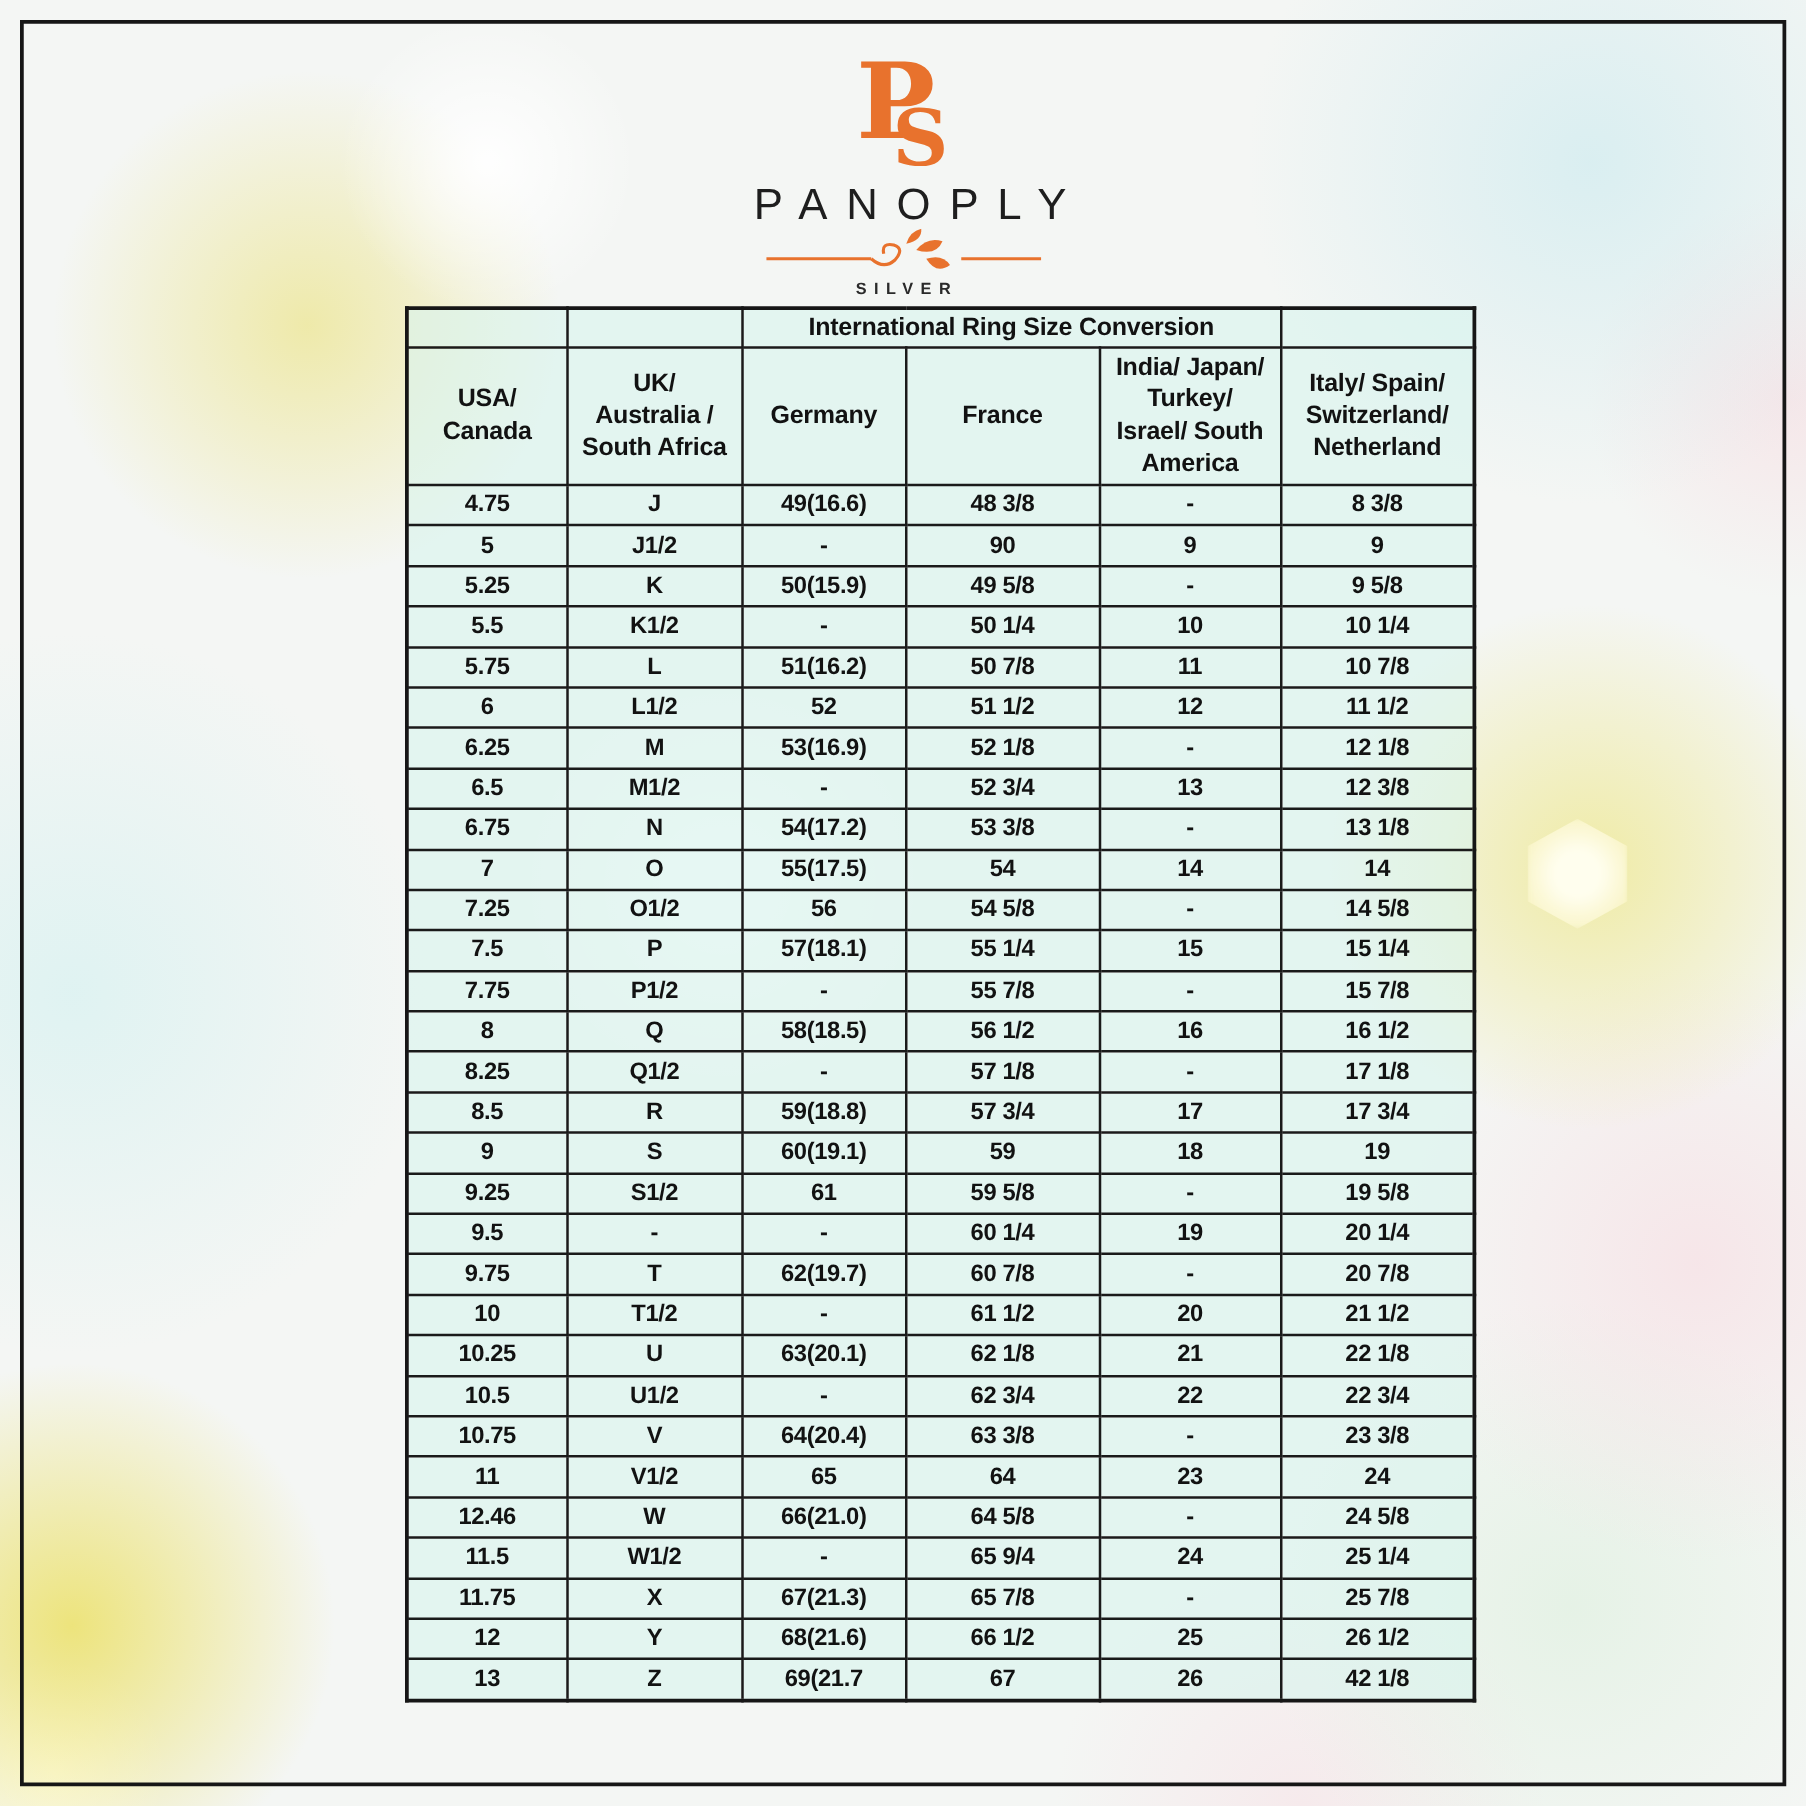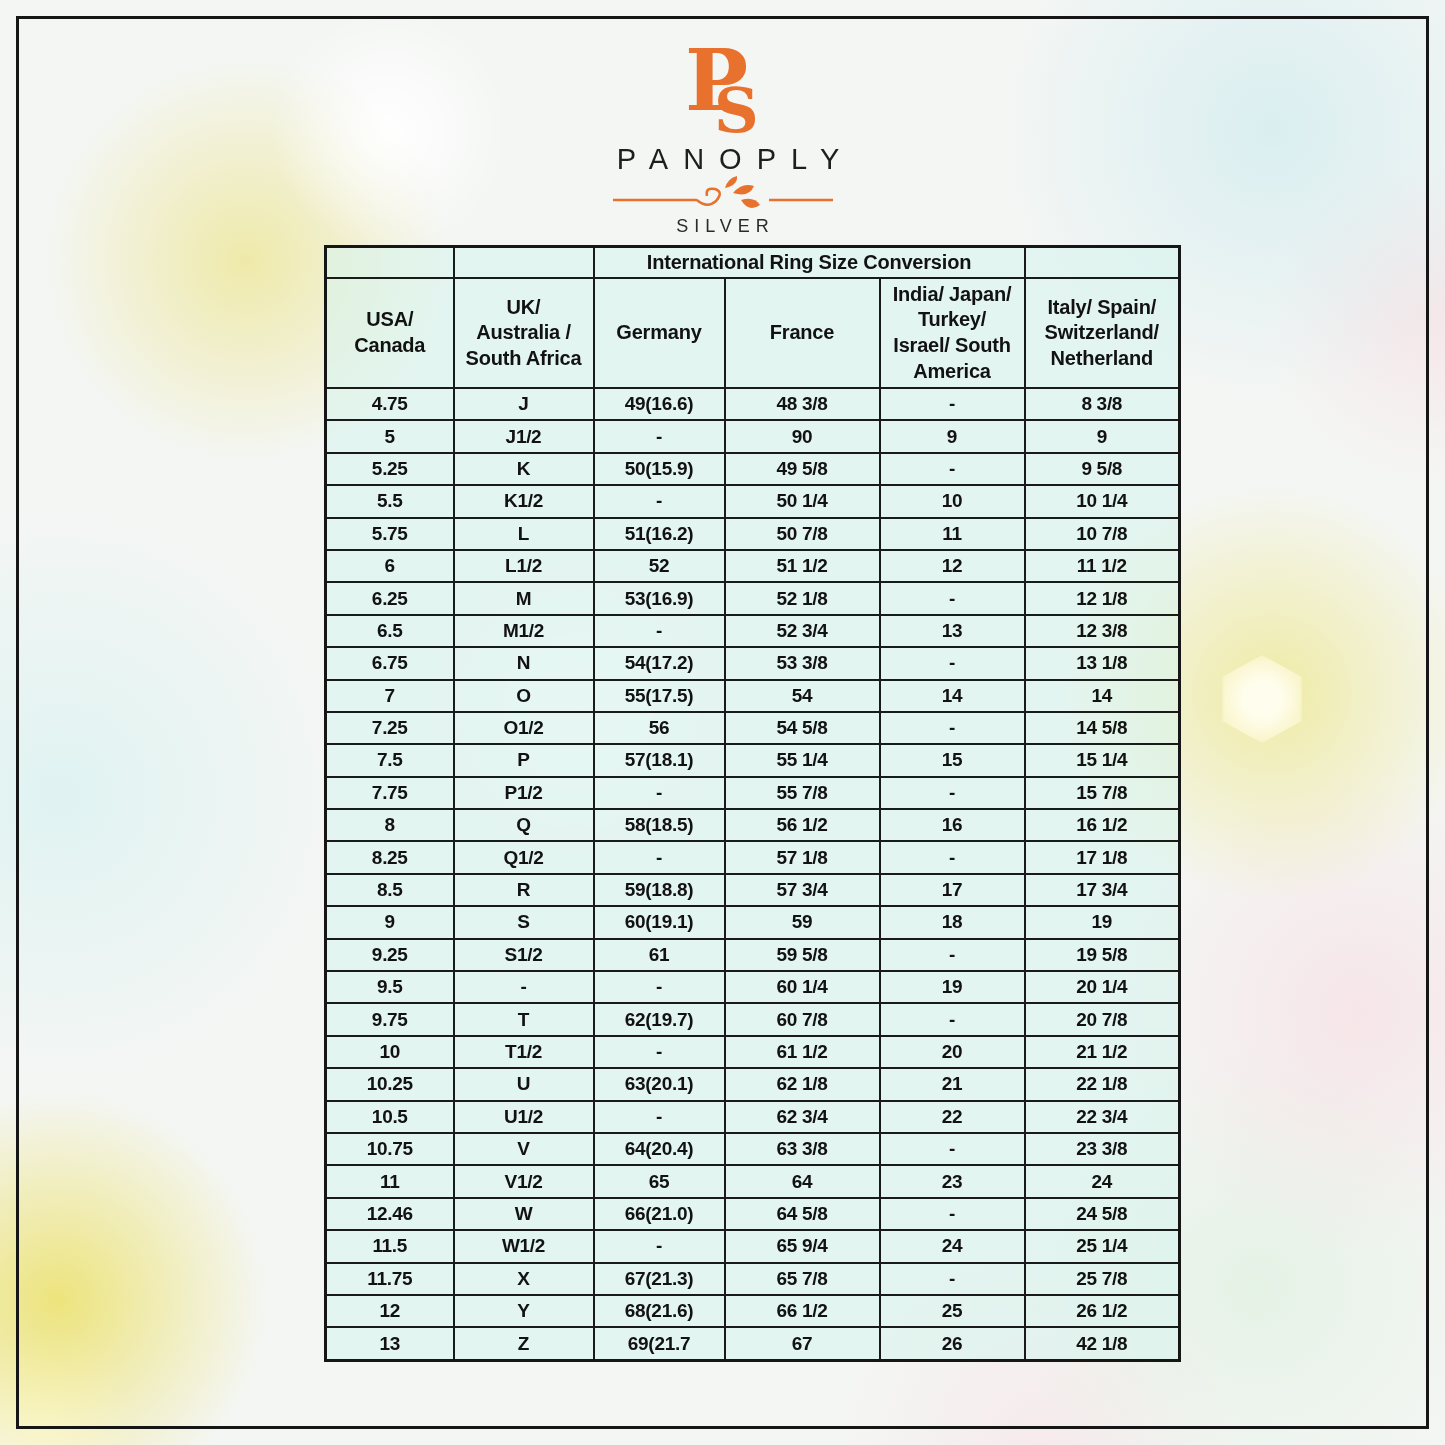--- a/index.html
+++ b/index.html
@@ -23,22 +23,22 @@
   }
   .hex-bokeh{
     position:absolute;left:1222px;top:655px;width:80px;height:88px;
     background:radial-gradient(circle,#fffff2 30%,#f6f0b4 100%);
     clip-path:polygon(50% 0,100% 25%,100% 75%,50% 100%,0 75%,0 25%);
     filter:blur(2px);opacity:.95;
   }
   .frame{position:absolute;left:16px;top:16px;right:16px;bottom:16px;border:3px solid #161616;pointer-events:none;}
   
   .logo{position:absolute;top:44px;left:0;width:100%;text-align:center;line-height:1;}
-  .brand{margin-top:4px;font-size:29px;letter-spacing:15px;padding-left:26px;color:#1e1e1e;font-weight:400;}
-  .subbrand{margin-top:5px;font-size:18px;letter-spacing:6px;padding-left:6px;color:#2a2a2a;font-weight:400;}
+  .brand{margin-top:4px;font-size:35px;letter-spacing:15px;padding-left:26px;color:#1e1e1e;font-weight:400;}
+  .subbrand{margin-top:5px;font-size:13px;letter-spacing:6px;padding-left:6px;color:#2a2a2a;font-weight:700;}
   .divider{display:block;margin:2px auto 0 auto;}
   
   table.ring{
     position:absolute;left:296px;top:245px;width:854px;
     border-collapse:collapse;table-layout:fixed;
     border:3px solid #161616;
     margin-left:28px;
   }
   table.ring td,table.ring th{
     border:2px solid #1a1a1a;

